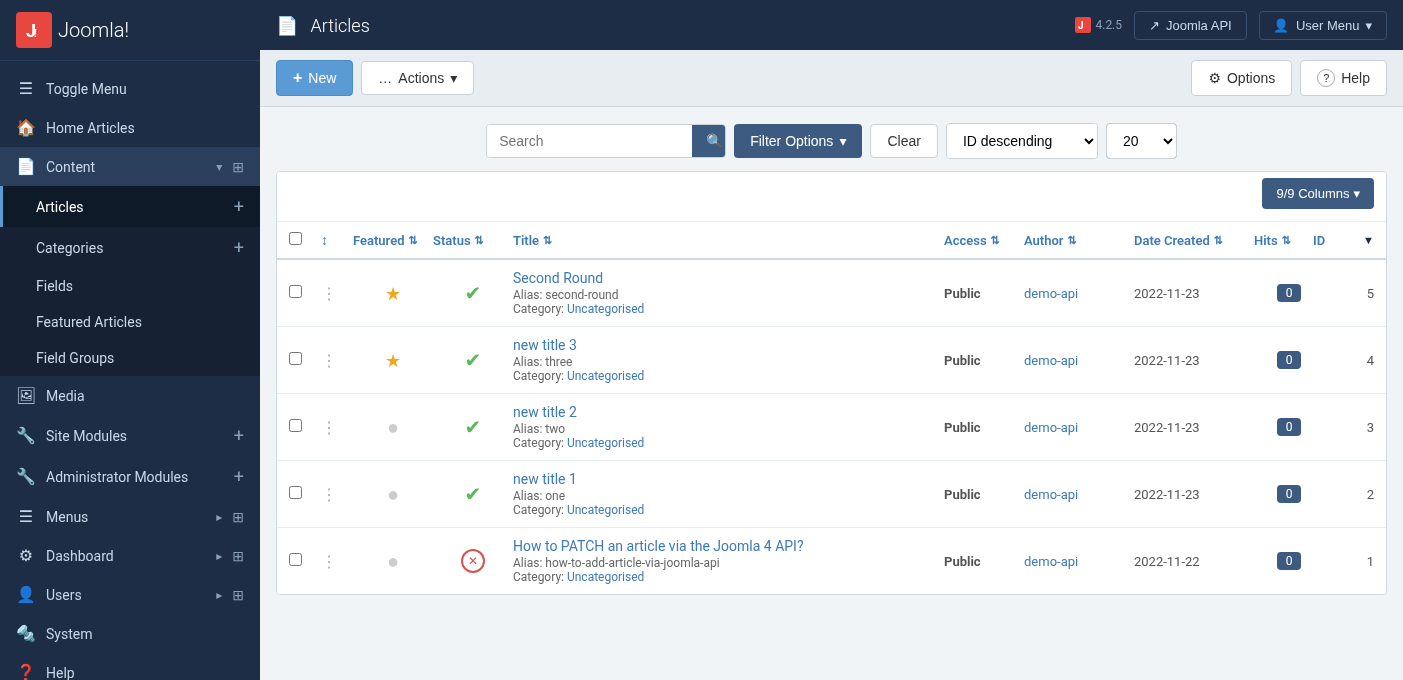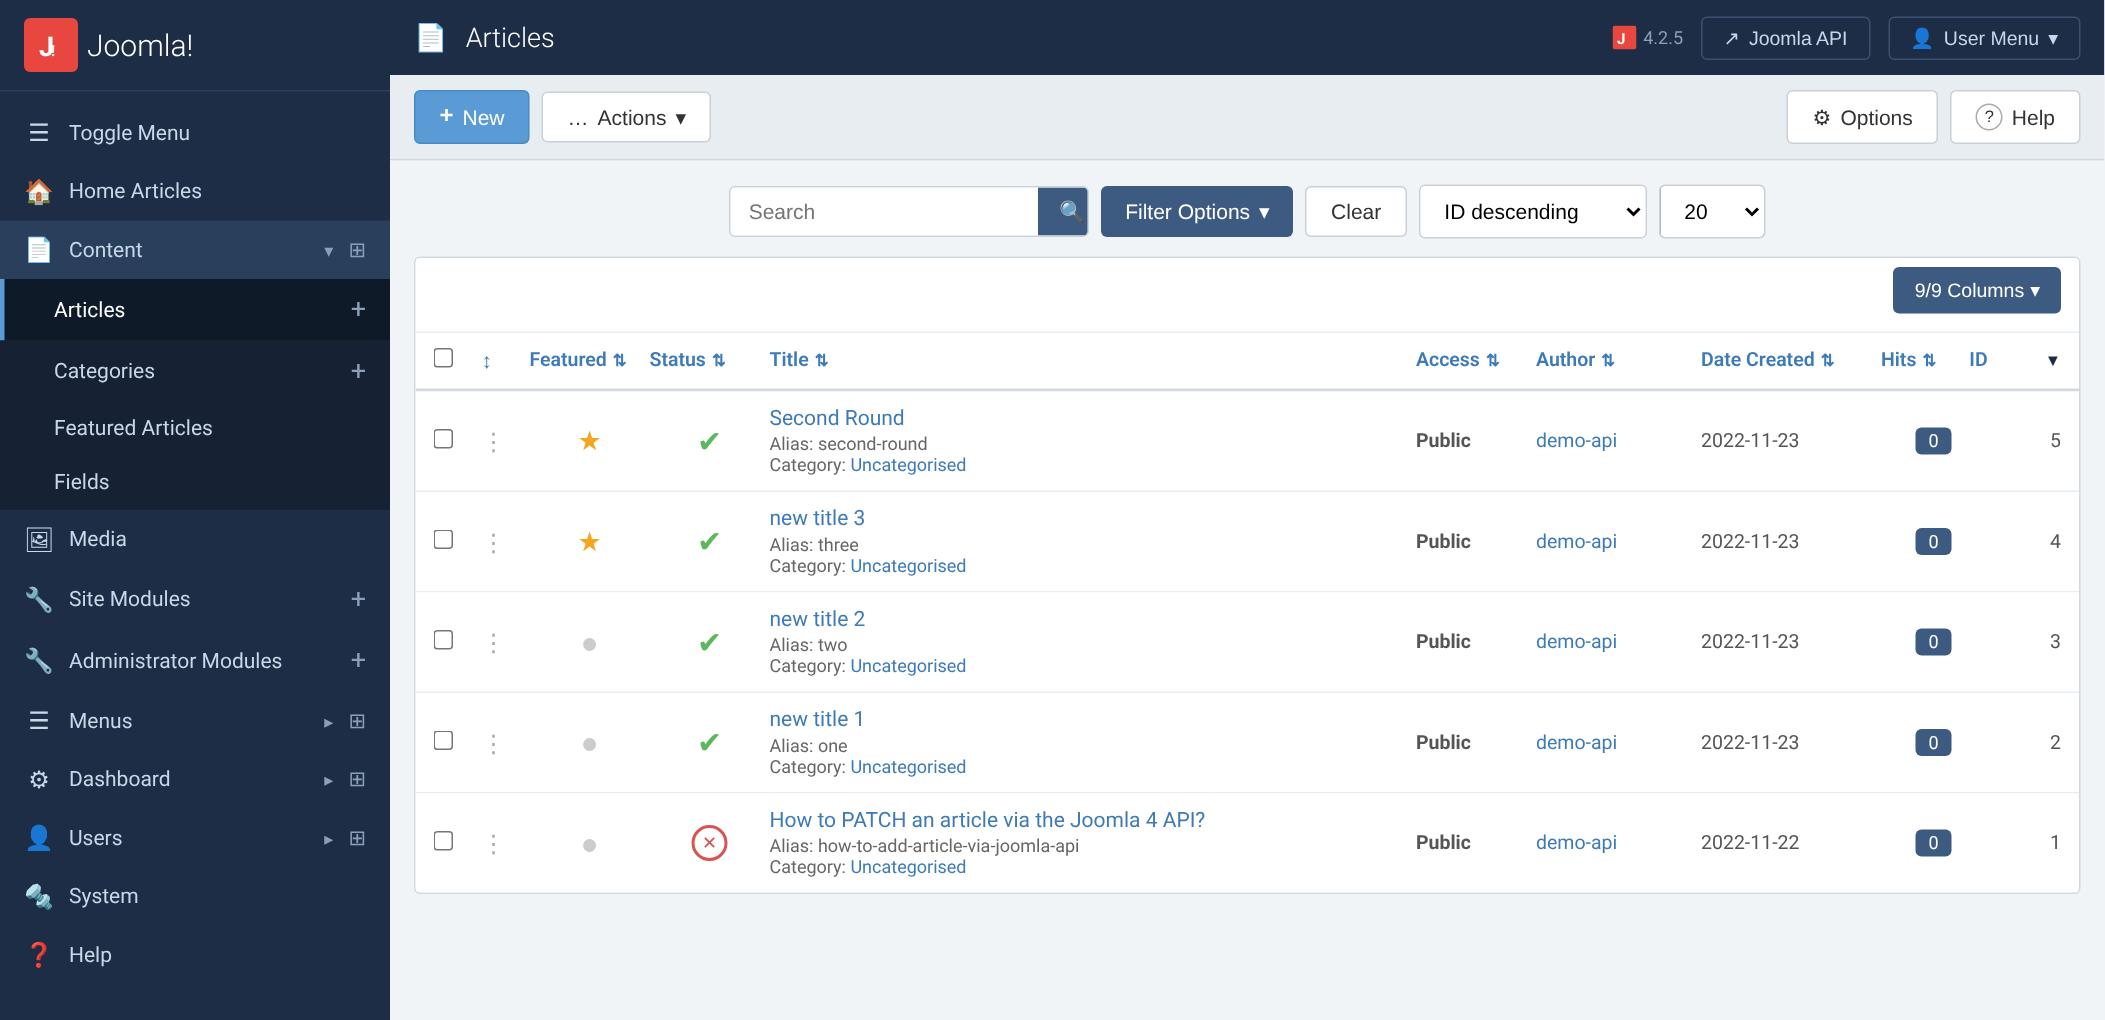--- a/index.html
+++ b/index.html
@@ -404,24 +404,27 @@
     <div class="sidebar-sub">
       <div class="sidebar-item sidebar-sub active-sub">
         <span class="sidebar-item-label">Articles</span>
         <span class="sidebar-item-plus">+</span>
       </div>
       <div class="sidebar-item sidebar-sub">
         <span class="sidebar-item-label">Categories</span>
         <span class="sidebar-item-plus">+</span>
       </div>
       <div class="sidebar-item sidebar-sub">
+        <span class="sidebar-item-label">Fields</span>
+      </div>
+      <div class="sidebar-item sidebar-sub">
         <span class="sidebar-item-label">Featured Articles</span>
       </div>
       <div class="sidebar-item sidebar-sub">
-        <span class="sidebar-item-label">Fields</span>
+        <span class="sidebar-item-label">Field Groups</span>
       </div>
     </div>
 
     <div class="sidebar-item">
       <span class="sidebar-item-icon">🖼</span>
       <span class="sidebar-item-label">Media</span>
     </div>
 
     <div class="sidebar-item">
       <span class="sidebar-item-icon">🔧</span>

